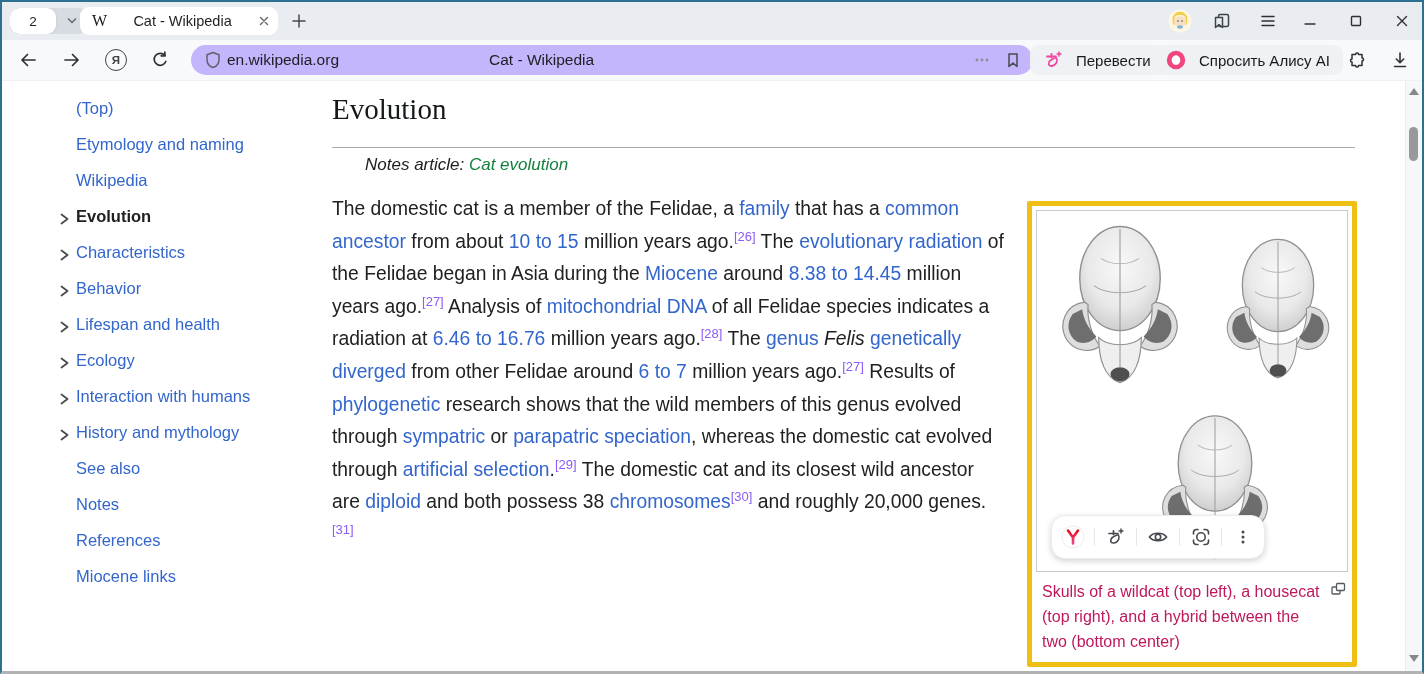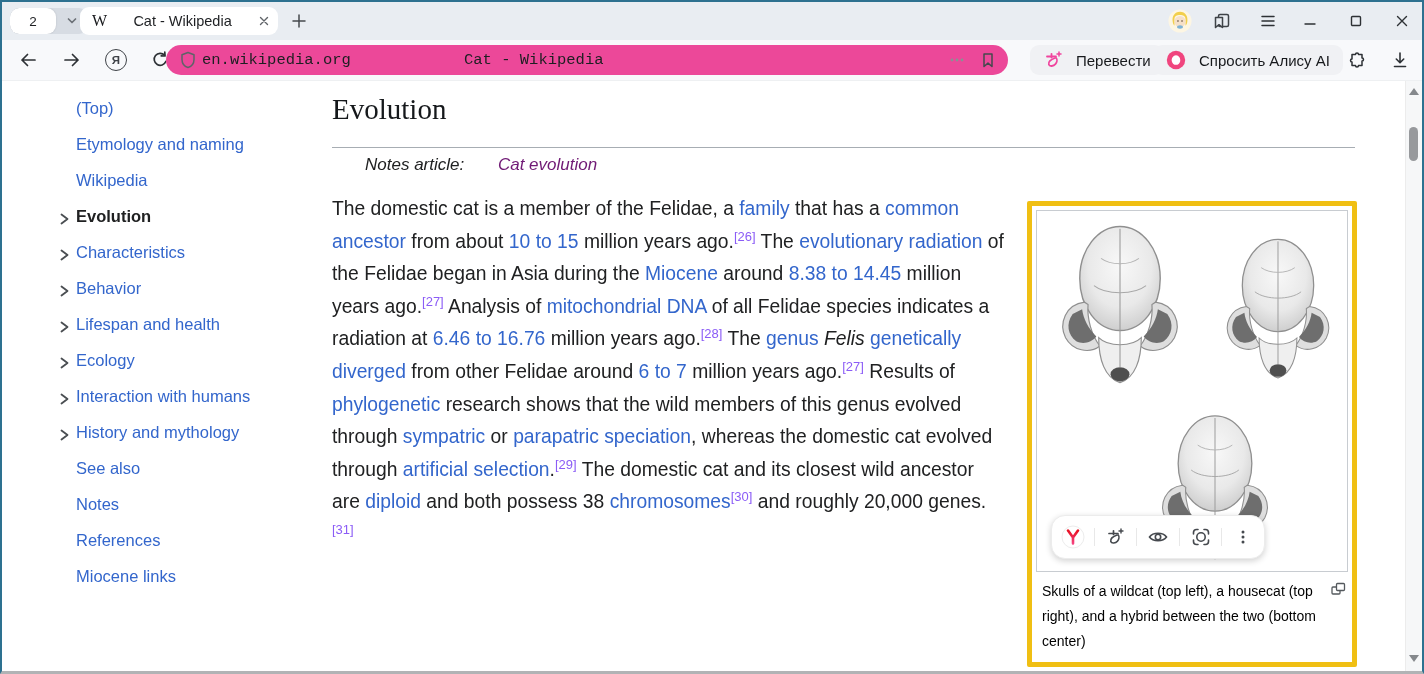--- a/index.html
+++ b/index.html
@@ -23,22 +23,22 @@
           justify-content:center;cursor:pointer;}
   .ts-ico{position:absolute;top:7px;width:24px;height:24px;display:flex;align-items:center;
           justify-content:center;cursor:pointer;}
   
   .toolbar{position:absolute;left:2px;right:2px;top:40px;height:40px;background:#f8f9fb;
            border-bottom:1px solid #eef0f2;}
   .tb-ico{position:absolute;top:8px;width:24px;height:24px;display:flex;align-items:center;
           justify-content:center;cursor:pointer;}
   .ya-circle{width:20px;height:20px;border:1.7px solid #3f4348;border-radius:50%;display:flex;
              align-items:center;justify-content:center;font-size:11.5px;color:#3f4348;font-weight:bold;}
-  .addrbar{position:absolute;left:164px;top:5px;width:842px;height:30px;background:#ec4899;
-           border-radius:15px;cursor:text;font-family:Liberation Mono, monospace;}
+  .addrbar{position:absolute;left:189px;top:5px;width:842px;height:30px;background:#c4b5fd;
+           border-radius:15px;cursor:text;}
   .addr-url{position:absolute;left:36px;top:0;height:30px;display:flex;align-items:center;
             font-size:15.5px;color:#1d1f22;}
   .addr-title{position:absolute;left:298px;top:0;height:30px;display:flex;align-items:center;
               font-size:15.5px;color:#1d1f22;}
   .addr-shield{position:absolute;left:12px;top:5px;}
   .addr-more{position:absolute;left:778px;top:3px;width:26px;height:24px;display:flex;align-items:center;justify-content:center;cursor:pointer;}
   .addr-bm{position:absolute;left:810px;top:3px;width:24px;height:24px;display:flex;align-items:center;justify-content:center;cursor:pointer;}
   .pillbtn{position:absolute;top:5px;height:30px;background:#f0f1f4;border-radius:9px;display:flex;
            align-items:center;gap:13px;padding:0 13px;font-size:15px;color:#17191c;cursor:pointer;white-space:nowrap;}
   
@@ -46,36 +46,36 @@
   .toc{position:absolute;left:50px;top:1px;width:270px;}
   .toc-item{height:36px;display:flex;align-items:flex-end;cursor:pointer;}
   .toc-chev{width:24px;display:flex;align-items:center;justify-content:center;}
   .toc-item.no-chevron .toc-chev{visibility:hidden;}
   .toc-label{font-size:16.5px;color:#3366cc;}
   .toc-item.active .toc-label{color:#202122;font-weight:bold;}
   .heading{position:absolute;left:330px;top:11px;font-family:"Liberation Serif",serif;
            font-size:29px;color:#15181b;line-height:34px;}
   .heading-rule{position:absolute;left:330px;top:66px;width:1023px;height:1px;background:#a7adb3;}
   .main-article{position:absolute;left:363px;top:74px;font-size:17px;font-style:italic;color:#202122;}
-  .main-article a{color:#701a75;text-decoration:none;cursor:pointer;margin-left:29px;}
+  .main-article a{color:#15803d;text-decoration:none;cursor:pointer;}
   .para{position:absolute;left:330px;top:112px;width:674px;font-size:19.3px;line-height:32.6px;
         color:#202122;}
   .para .wl{color:#3366cc;text-decoration:none;cursor:pointer;}
   .para sup{font-size:13px;line-height:0;}
   .para sup .wl{color:#8b5cf6;}
   
   .figure{position:absolute;left:1025px;top:120px;width:330px;box-sizing:border-box;
           border:5px solid var(--hl);border-radius:2px;background:#fff;padding:4px;}
   .imgframe{position:relative;border:1px solid #c8ccd1;height:360px;background:#fff;overflow:hidden;cursor:pointer;}
   .imgtools{position:absolute;left:14px;top:304px;width:212px;height:42px;background:#fff;
             border:1px solid #ececec;border-radius:14px;box-shadow:0 2px 6px rgba(0,0,0,.18);
             display:flex;align-items:center;z-index:5;}
   .imgtools .cell{flex:1;height:26px;display:flex;align-items:center;justify-content:center;cursor:pointer;}
   .imgtools .sep{width:1px;height:18px;background:#e8e8e8;}
-  .caption{position:relative;padding:7px 28px 4px 6px;font-size:14px;line-height:25px;color:#000000;}
+  .caption{position:relative;padding:7px 28px 4px 6px;font-size:16px;line-height:25px;color:#be185d;}
   .cap-expand{position:absolute;right:2px;top:9px;cursor:pointer;}
   
   .scrollbar{position:absolute;right:0;top:0;bottom:0;width:16px;background:#f6f7f8;border-left:1px solid #ececec;}
   .sb-up{position:absolute;top:7px;left:3px;width:0;height:0;border-left:5px solid transparent;
          border-right:5px solid transparent;border-bottom:7px solid #85888c;cursor:pointer;}
   .sb-down{position:absolute;bottom:9px;left:3px;width:0;height:0;border-left:5px solid transparent;
            border-right:5px solid transparent;border-top:7px solid #85888c;cursor:pointer;}
   .sb-thumb{position:absolute;top:46px;left:3px;width:9px;height:34px;border-radius:5px;background:#97999c;cursor:grab;}
   svg{display:block;}
 </style>

